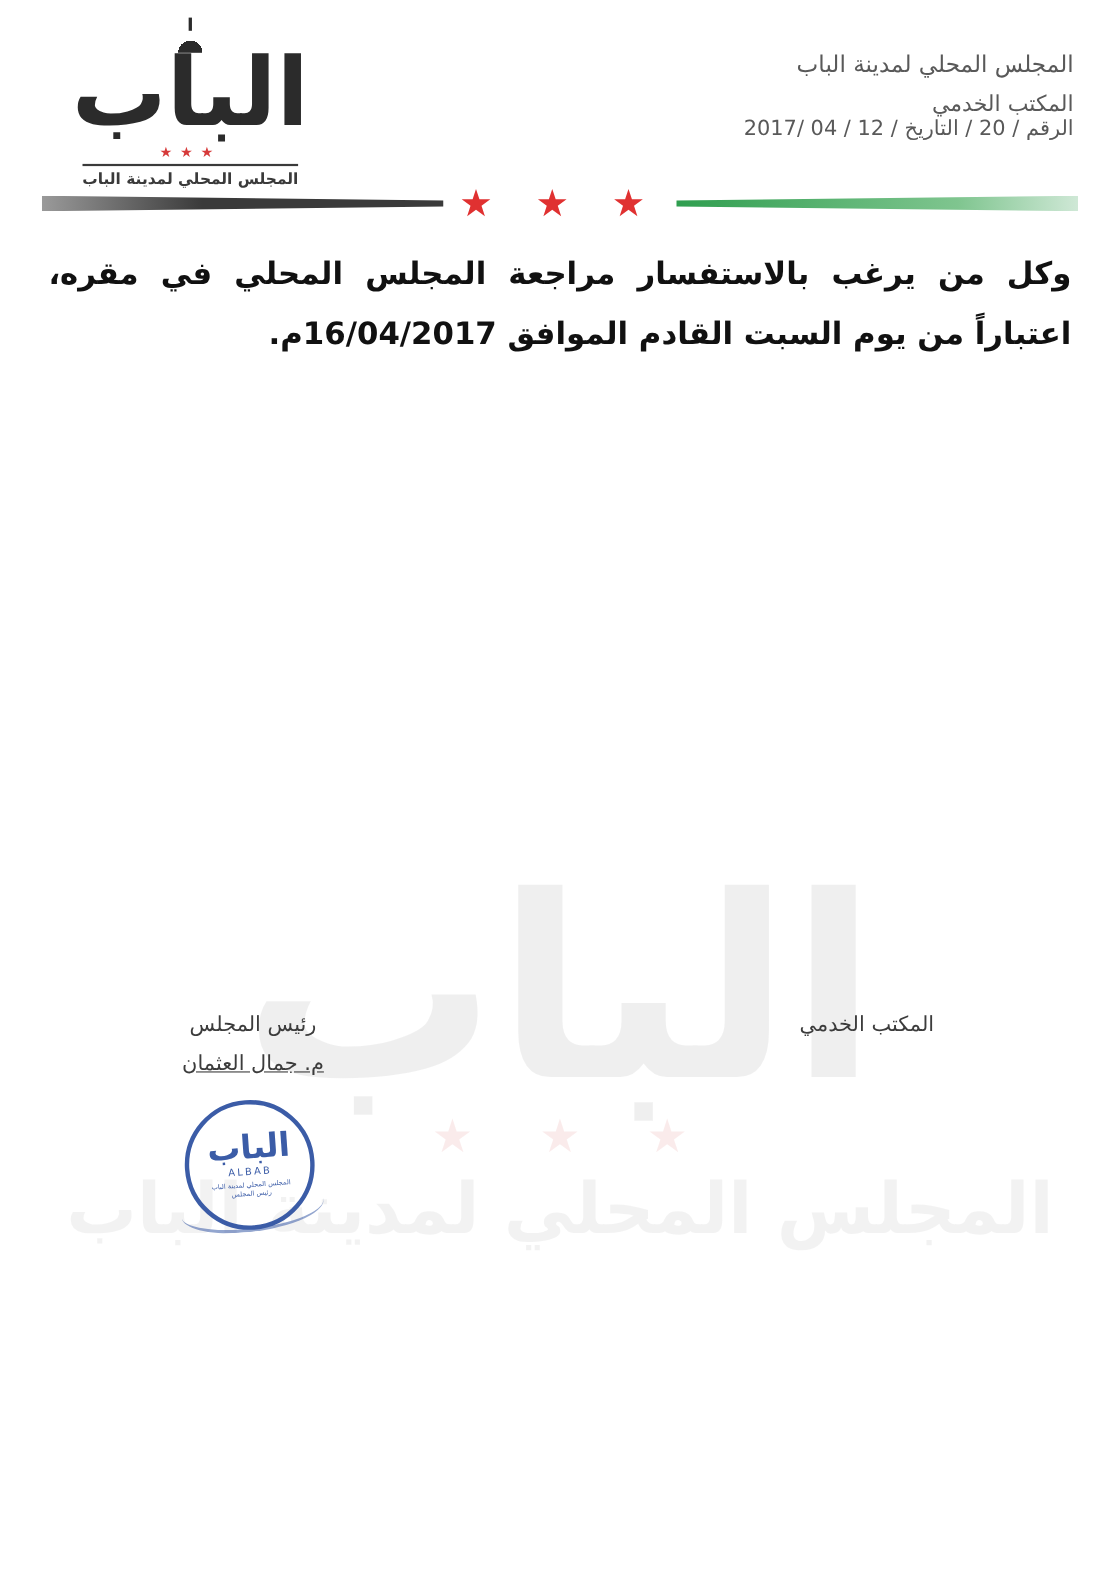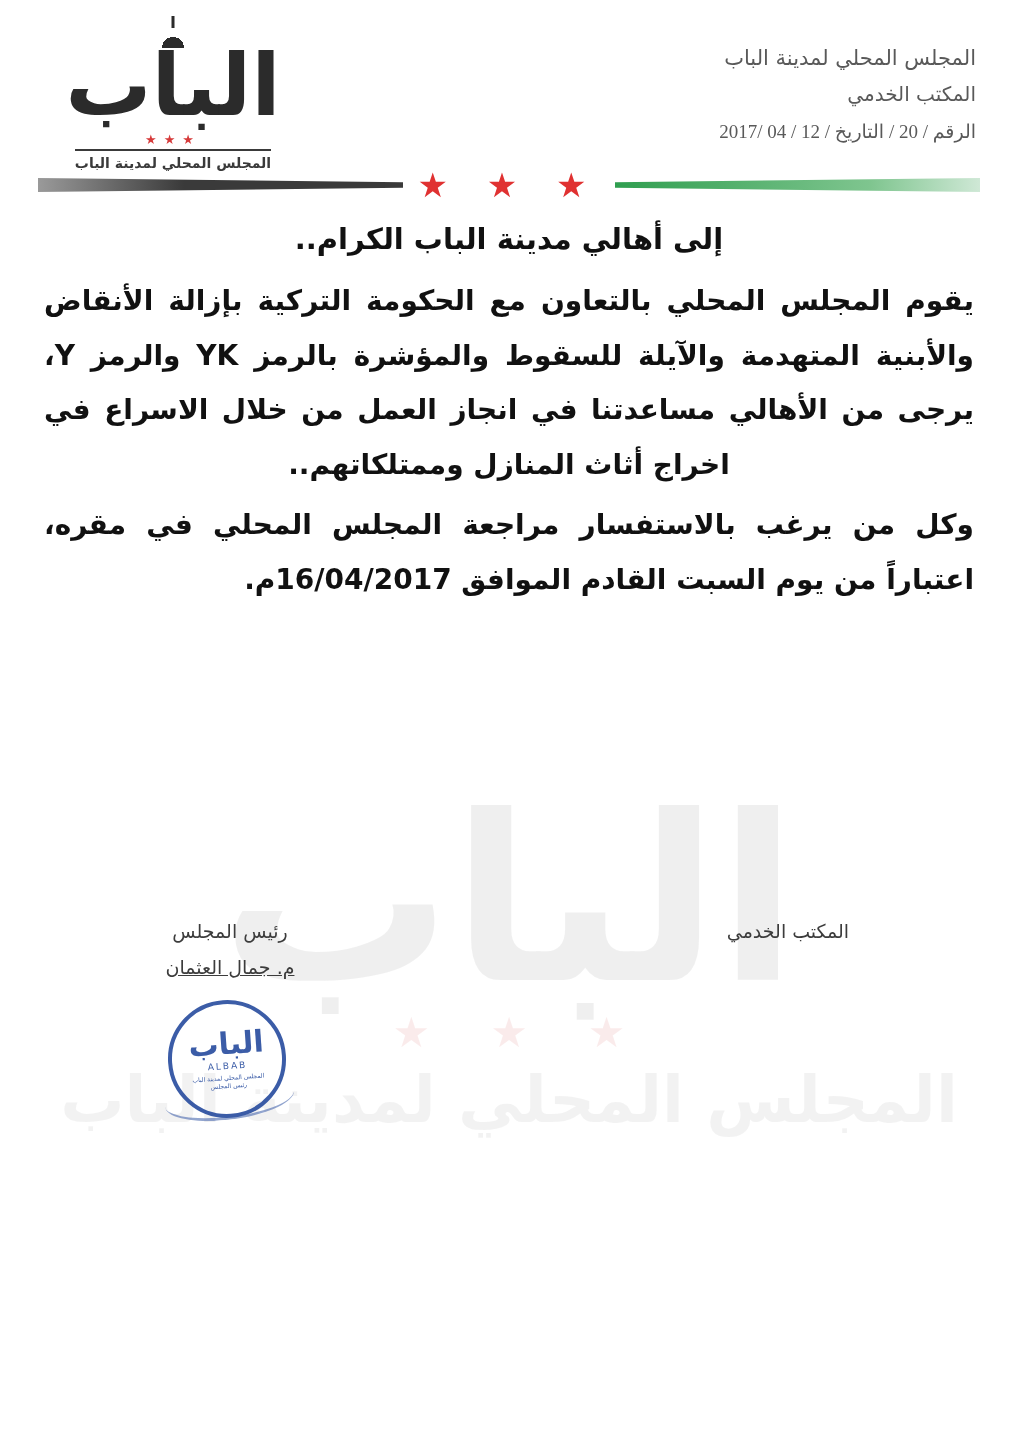--- a/index.html
+++ b/index.html
@@ -117,23 +117,21 @@
   .header-meta .line1 {
     font-size: 21px;
     letter-spacing: 0.5px;
   }
   .header-meta .line2 {
     font-size: 20px;
     margin-top: 12px;
   }
   .header-meta .line3 {
     font-size: 19px;
-    margin-top: 14px;
-    direction: rtl;
-    font-family: Liberation Serif, serif;
+    direction: rtl;
   }
 
   
   .divider {
     position: absolute;
     top: 168px;
     left: 38px;
     right: 38px;
     height: 34px;
     display: flex;
@@ -271,22 +269,20 @@
   </div>
 </div>
 
 <div class="divider">
   <div class="bar-right"></div>
   <div class="div-stars">★ ★ ★</div>
   <div class="bar-left"></div>
 </div>
 
 <div class="doc-body">
-  <div class="salutation">إلى أهالي مدينة الباب الكرام..</div>
-  <p class="para">يقوم المجلس المحلي بالتعاون مع الحكومة التركية بإزالة الأنقاض والأبنية المتهدمة والآيلة للسقوط والمؤشرة بالرمز YK والرمز Y، يرجى من الأهالي مساعدتنا في انجاز العمل من خلال الاسراع في اخراج أثاث المنازل وممتلكاتهم..</p>
   <p class="para last">وكل من يرغب بالاستفسار مراجعة المجلس المحلي في مقره، اعتباراً من يوم السبت القادم الموافق 16/04/2017م.</p>
 </div>
 
 <div class="signatures">
   <div class="sig-col">
     <div class="sig-title">المكتب الخدمي</div>
   </div>
   <div class="sig-col">
     <div class="sig-title">رئيس المجلس</div>
     <div class="sig-name">م. جمال العثمان</div>

